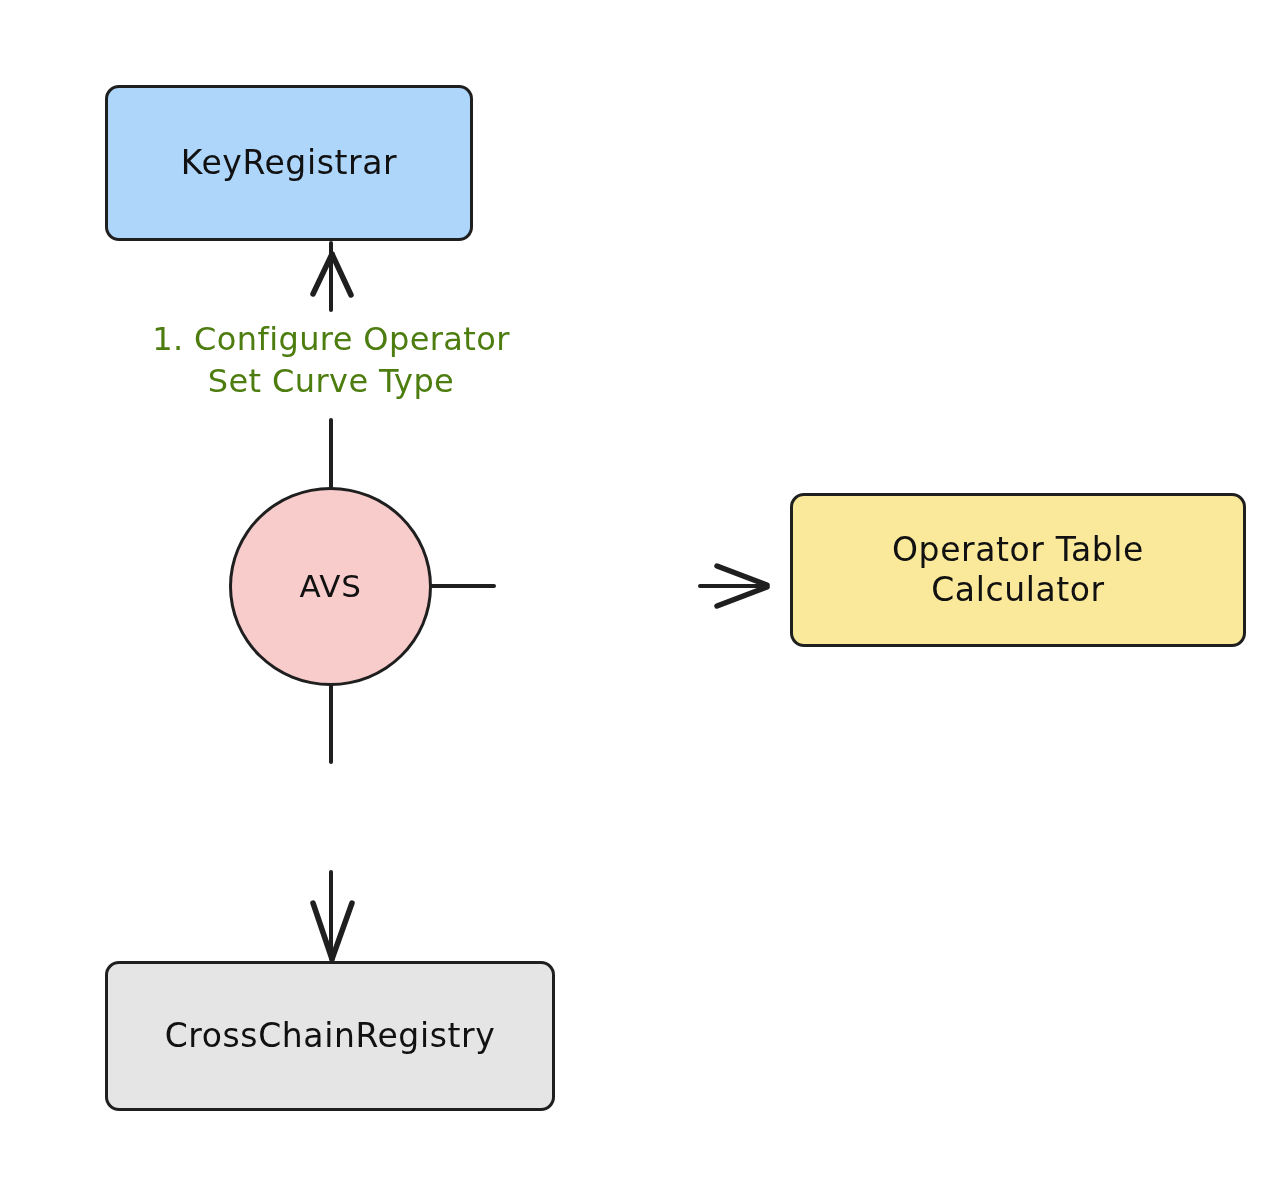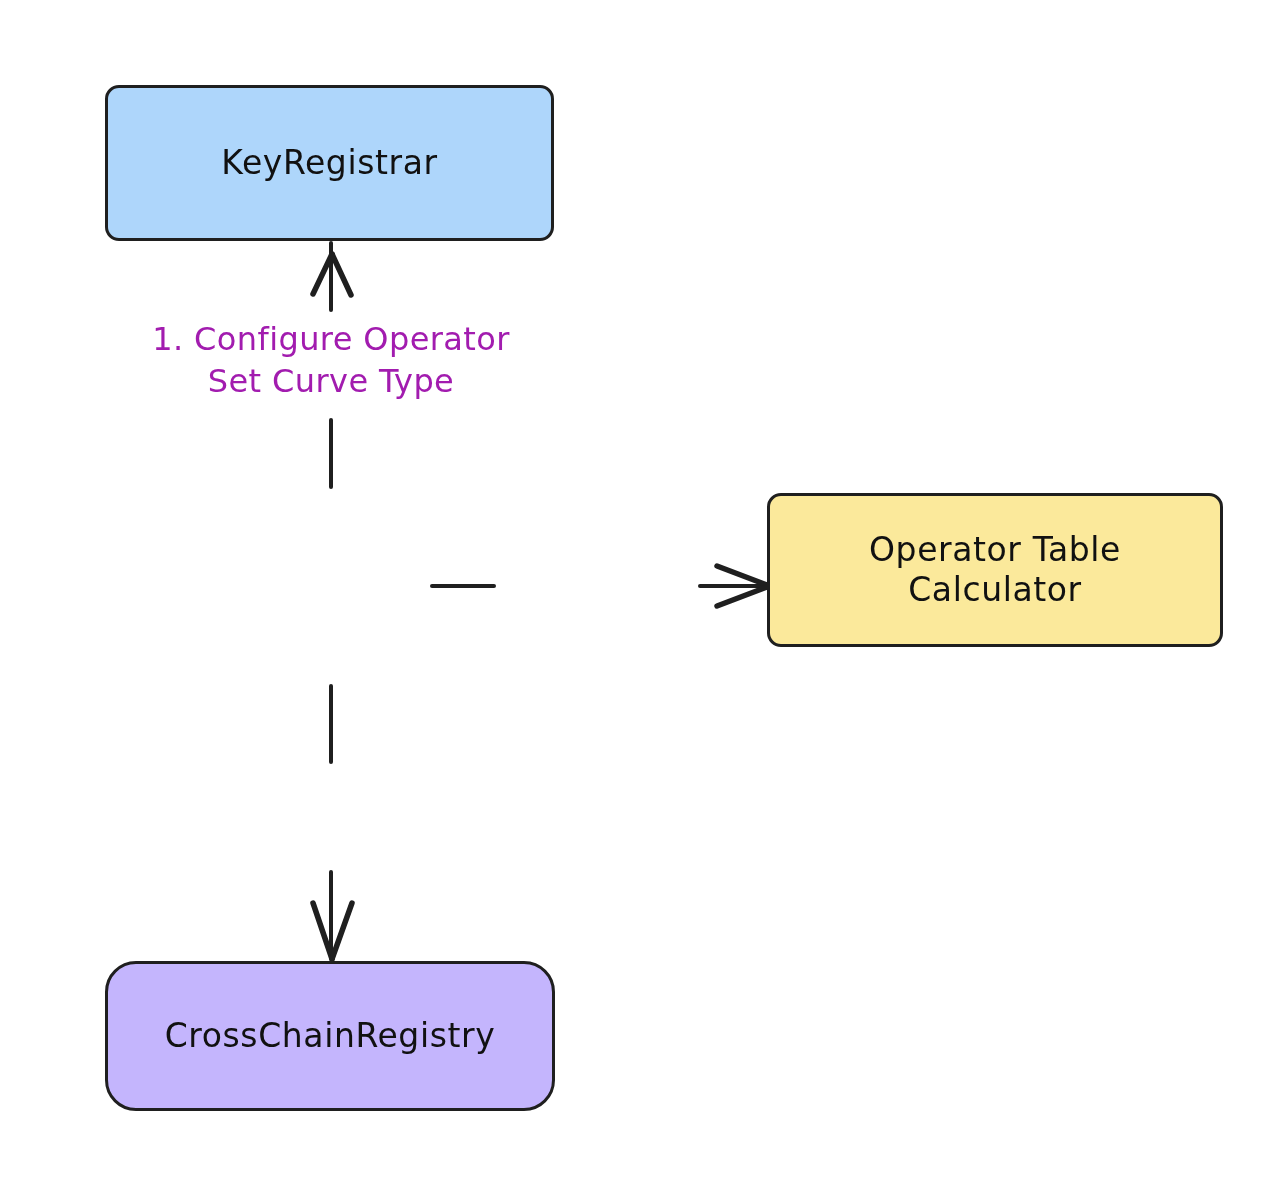--- a/index.html
+++ b/index.html
@@ -48,39 +48,39 @@
     border-radius: 50%;
   }
   .node-label {
     display: block;
     padding: 0 10px;
     white-space: pre-line;
   }
   
   #node-keyregistrar {
     left: 105px;  top: 85px;
-    width: 449px; height: 156px;
+    width: 368px; height: 156px;
   }
   #node-avs {
     left: 229px; top: 487px;
     width: 203px; height: 199px;
     font-size: 31px;
   }
   #node-operator-table-calculator {
     left: 767px; top: 493px;
     width: 456px; height: 154px;
   }
   #node-crosschainregistry {
     left: 105px; top: 961px;
     width: 450px; height: 150px;
   }
   
   .edge-label {
     position: absolute;
-    color: #a21caf;
+    color: #4d7c0f;
     font-family: "DejaVu Sans", sans-serif;
     font-size: 32px;
     line-height: 1.32;
     letter-spacing: 0.4px;
     text-align: center;
     white-space: pre-line;
     background: #ffffff;
     padding: 2px 6px;
     box-sizing: border-box;
   }
@@ -124,27 +124,30 @@
       <path d="M331,872 L331,957" stroke="#1f1f1f" stroke-width="4" fill="none" stroke-linecap="round"></path>
       <path d="M313,903 L332,959" stroke="#1f1f1f" stroke-width="5.5" fill="none" stroke-linecap="round"></path>
       <path d="M352,903 L332,959" stroke="#1f1f1f" stroke-width="5.5" fill="none" stroke-linecap="round"></path>
     </g>
   </svg>
 
   <div class="node rect" id="node-keyregistrar" style="background:#aed6fb;">
     <span class="node-label">KeyRegistrar</span>
   </div>
 
+  <div class="node circle" id="node-avs" style="background:#f9cccc;">
+    <span class="node-label">AVS</span>
+  </div>
 
-  <div class="node rect" id="node-operator-table-calculator" style="background:#fbe99b;">
+  <div class="node rect" id="node-operator-table-calculator" style="background:#fbe99b;margin-left:23px;">
     <span class="node-label">Operator Table
 Calculator</span>
   </div>
 
-  <div class="node rect" id="node-crosschainregistry" style="background:#c4b5fd;border-radius:31px;">
+  <div class="node rect" id="node-crosschainregistry" style="background:#e5e5e5;">
     <span class="node-label">CrossChainRegistry</span>
   </div>
 
   <div class="edge-label" id="edge-label-1">1. Configure Operator
 Set Curve Type</div>
 
 
 
 </div>
 

